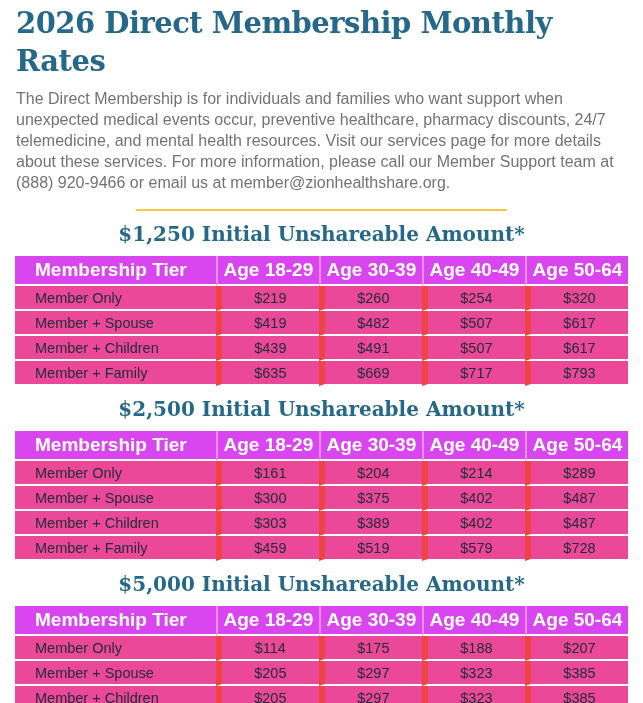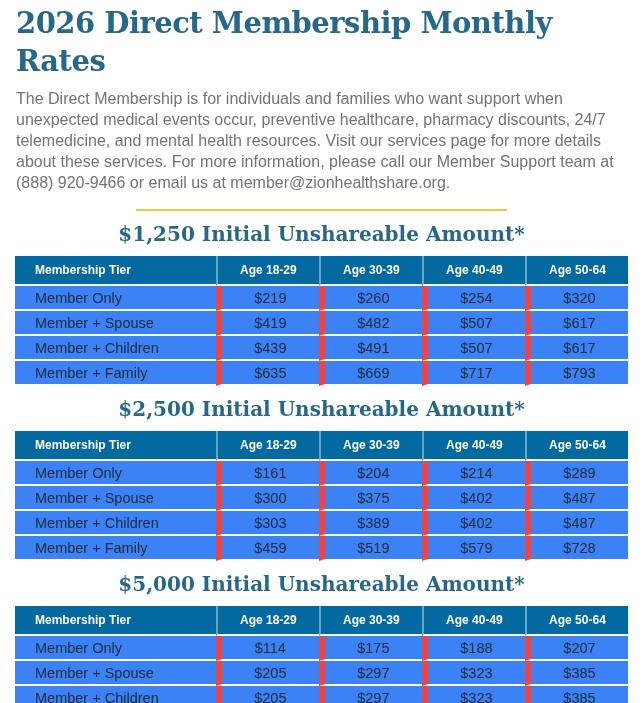--- a/index.html
+++ b/index.html
@@ -46,39 +46,39 @@
     text-align: center;
     margin: 12px 0 10px 0;
   }
   table.rates {
     width: 100%;
     border-collapse: separate;
     border-spacing: 0;
     table-layout: fixed;
   }
   table.rates th {
-    background: #0369a1;
+    background: #d946ef;
     color: #ffffff;
-    font-size: 12px;
+    font-size: 19px;
     font-weight: bold;
     height: 28px;
     text-align: center;
     border-bottom: 2px solid #ffffff;
     padding: 0;
   }
   table.rates th.tier-col {
     width: 29.5%;
     text-align: left;
     padding-left: 20px;
   }
   table.rates th + th {
     border-left: 2px solid rgba(255,255,255,0.4);
   }
   table.rates td {
-    background: #3b82f6;
+    background: #ec4899;
     color: #212d3a;
     font-size: 14.5px;
     height: 23px;
     text-align: center;
     border-bottom: 2px solid #ffffff;
     padding: 0;
   }
   table.rates td + td {
     border-left: 6px solid #ef4444;
   }

